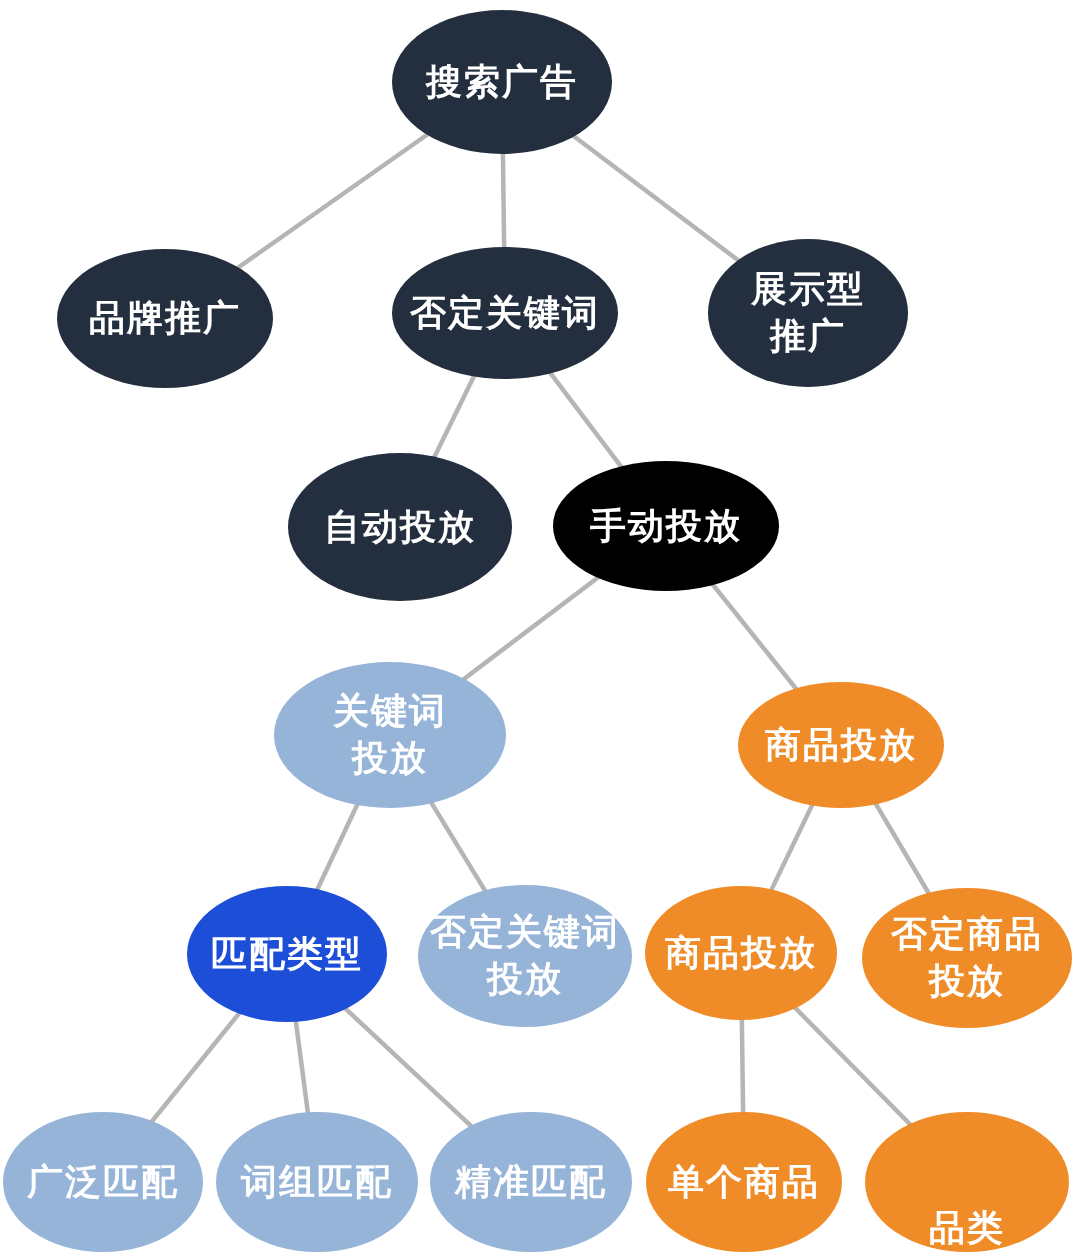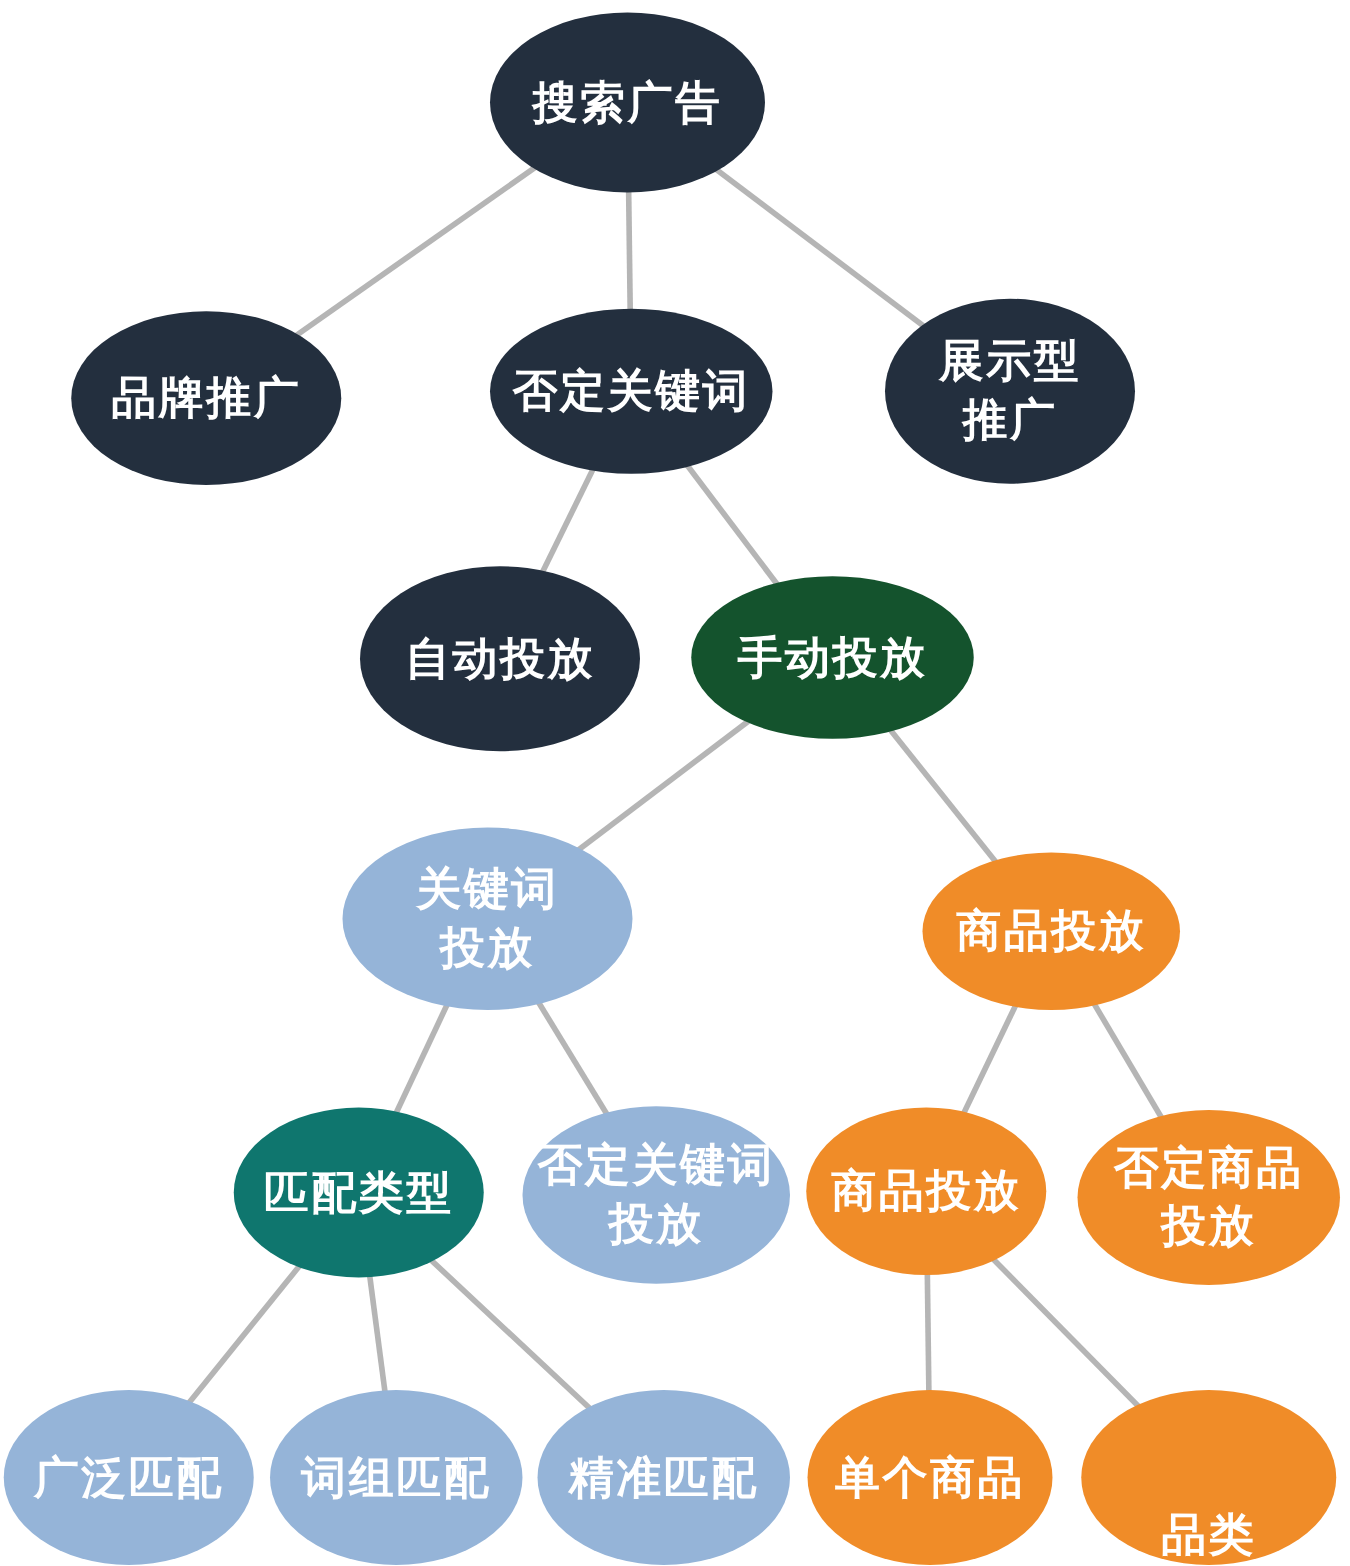--- a/index.html
+++ b/index.html
@@ -79,34 +79,34 @@
 
   <div class="node" style="left: 708px; top: 239px; width: 200px; height: 148px; background: rgb(35, 47, 62);">
     <span class="label">展示型
 推广</span>
   </div>
 
   <div class="node" style="left: 288px; top: 453px; width: 224px; height: 148px; background: rgb(35, 47, 62);">
     <span class="label">自动投放</span>
   </div>
 
-  <div class="node" style="left: 553px; top: 461px; width: 226px; height: 130px; background: #14532d;">
+  <div class="node" style="left: 553px; top: 461px; width: 226px; height: 130px; background: #000000;">
     <span class="label">手动投放</span>
   </div>
 
   <div class="node" style="left: 274px; top: 662px; width: 232px; height: 146px; background: rgb(149, 180, 216);">
     <span class="label">关键词
 投放</span>
   </div>
 
   <div class="node" style="left: 738px; top: 682px; width: 206px; height: 126px; background: rgb(240, 140, 40);">
     <span class="label">商品投放</span>
   </div>
 
-  <div class="node" style="left: 187px; top: 886px; width: 200px; height: 136px; background: #0f766e;">
+  <div class="node" style="left: 187px; top: 886px; width: 200px; height: 136px; background: #1d4ed8;">
     <span class="label">匹配类型</span>
   </div>
 
   <div class="node" style="left: 418px; top: 885px; width: 214px; height: 142px; background: rgb(149, 180, 216); justify-content: center;">
     <span class="label">否定关键词
 投放</span>
   </div>
 
   <div class="node" style="left: 645px; top: 886px; width: 192px; height: 134px; background: rgb(240, 140, 40);">
     <span class="label">商品投放</span>

